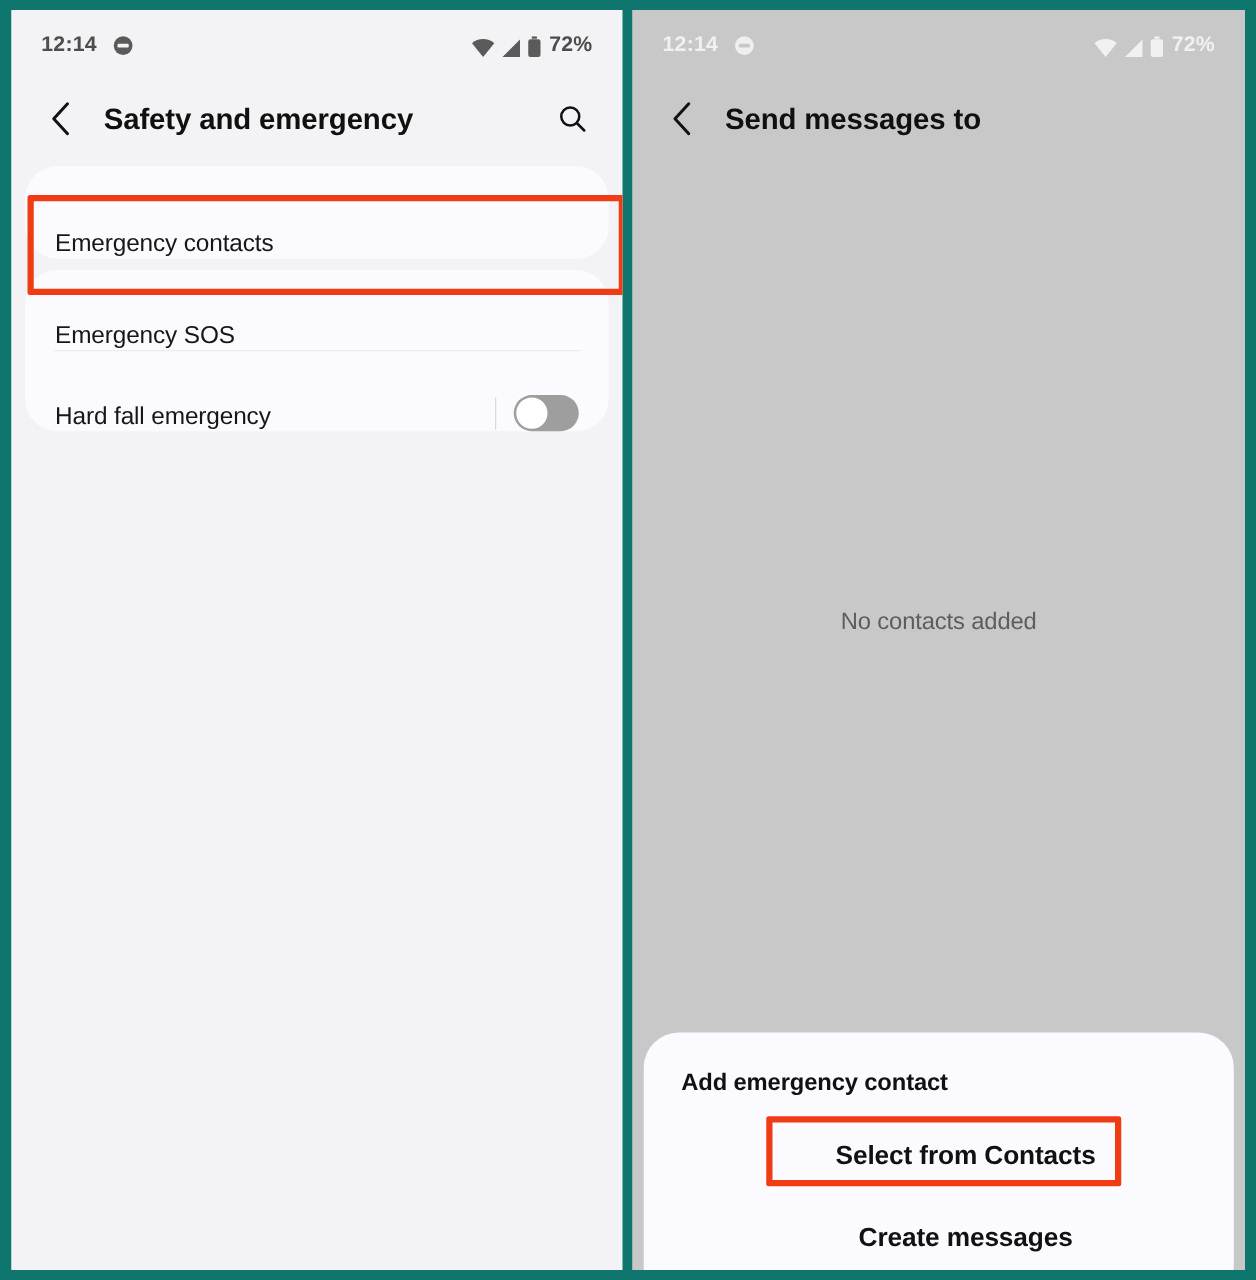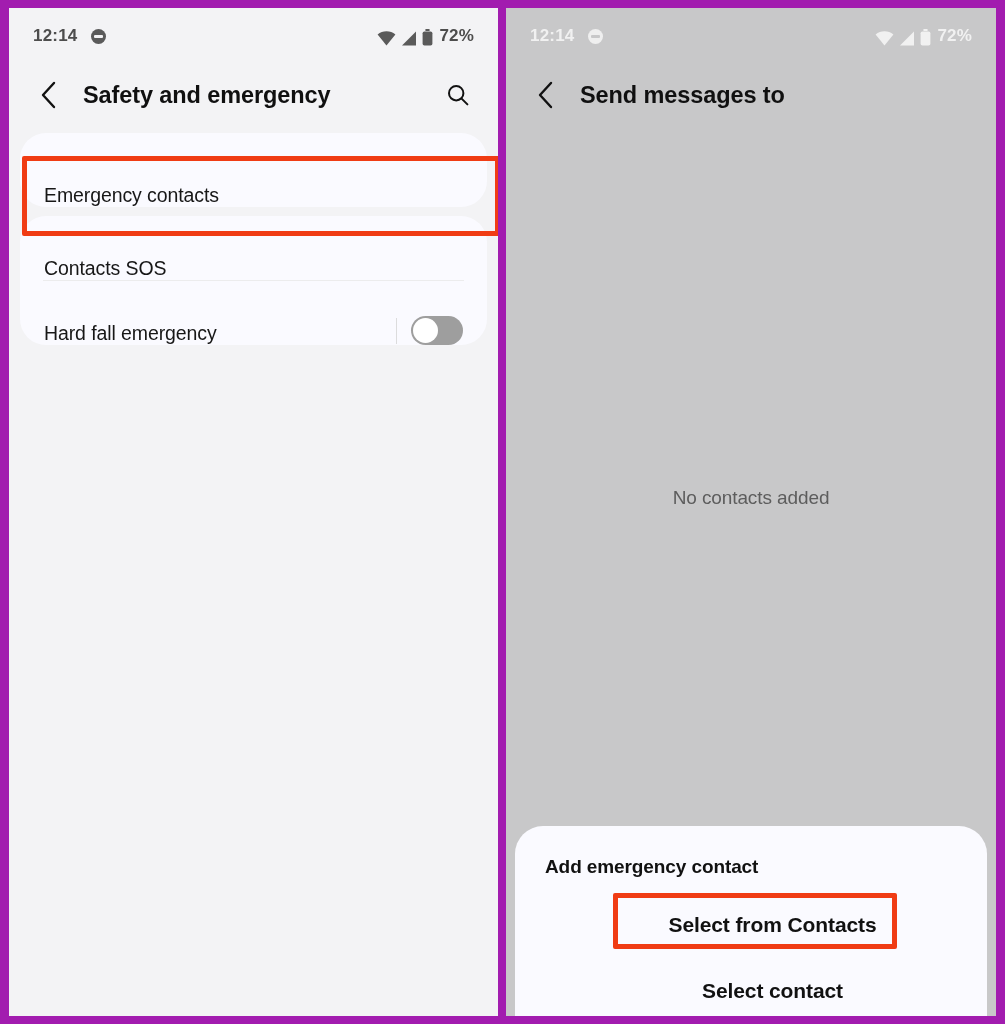--- a/index.html
+++ b/index.html
@@ -5,21 +5,21 @@
   * { box-sizing: border-box; margin: 0; padding: 0; }
   html, body {
     width: 1005px; height: 1024px;
     background: #4a4a4d;
     font-family: "Liberation Sans", sans-serif;
     overflow: hidden;
   }
   .frame {
     position: absolute;
     inset: 0;
-    background: #a21caf;
+    background: #0f766e;
   }
 
   
   .panel {
     position: absolute;
     top: 8px;
     bottom: 8px;
     overflow: hidden;
   }
   .panel-left  { left: 9px;  width: 489px; background: #f3f3f5; }
@@ -269,21 +269,21 @@
     <div class="cards">
 
       <div class="card first">
         <div class="row tall">
           <span class="row-label">Emergency contacts</span>
         </div>
       </div>
 
       <div class="card">
         <div class="row">
-          <span class="row-label">Contacts SOS</span>
+          <span class="row-label">Emergency SOS</span>
         </div>
         <div class="row-divider"></div>
         <div class="row">
           <span class="row-label">Hard fall emergency</span>
           <span class="toggle-wrap">
             <span class="toggle-sep"></span>
             <span class="toggle">
               <span class="knob"></span>
             </span>
           </span>
@@ -334,19 +334,19 @@
       <span class="appbar-title">Send messages to</span>
     </div>
 
     <div class="empty-state">
       <span class="empty-text">No contacts added</span>
     </div>
 
     <div class="sheet">
       <div class="sheet-title">Add emergency contact</div>
       <div class="sheet-item sel">Select from Contacts</div>
-      <div class="sheet-item">Select contact</div>
+      <div class="sheet-item">Create messages</div>
     </div>
   </div>
 
   <div class="hl" id="hl-select-contacts"></div>
 
 </div>
 
 </body></html>

